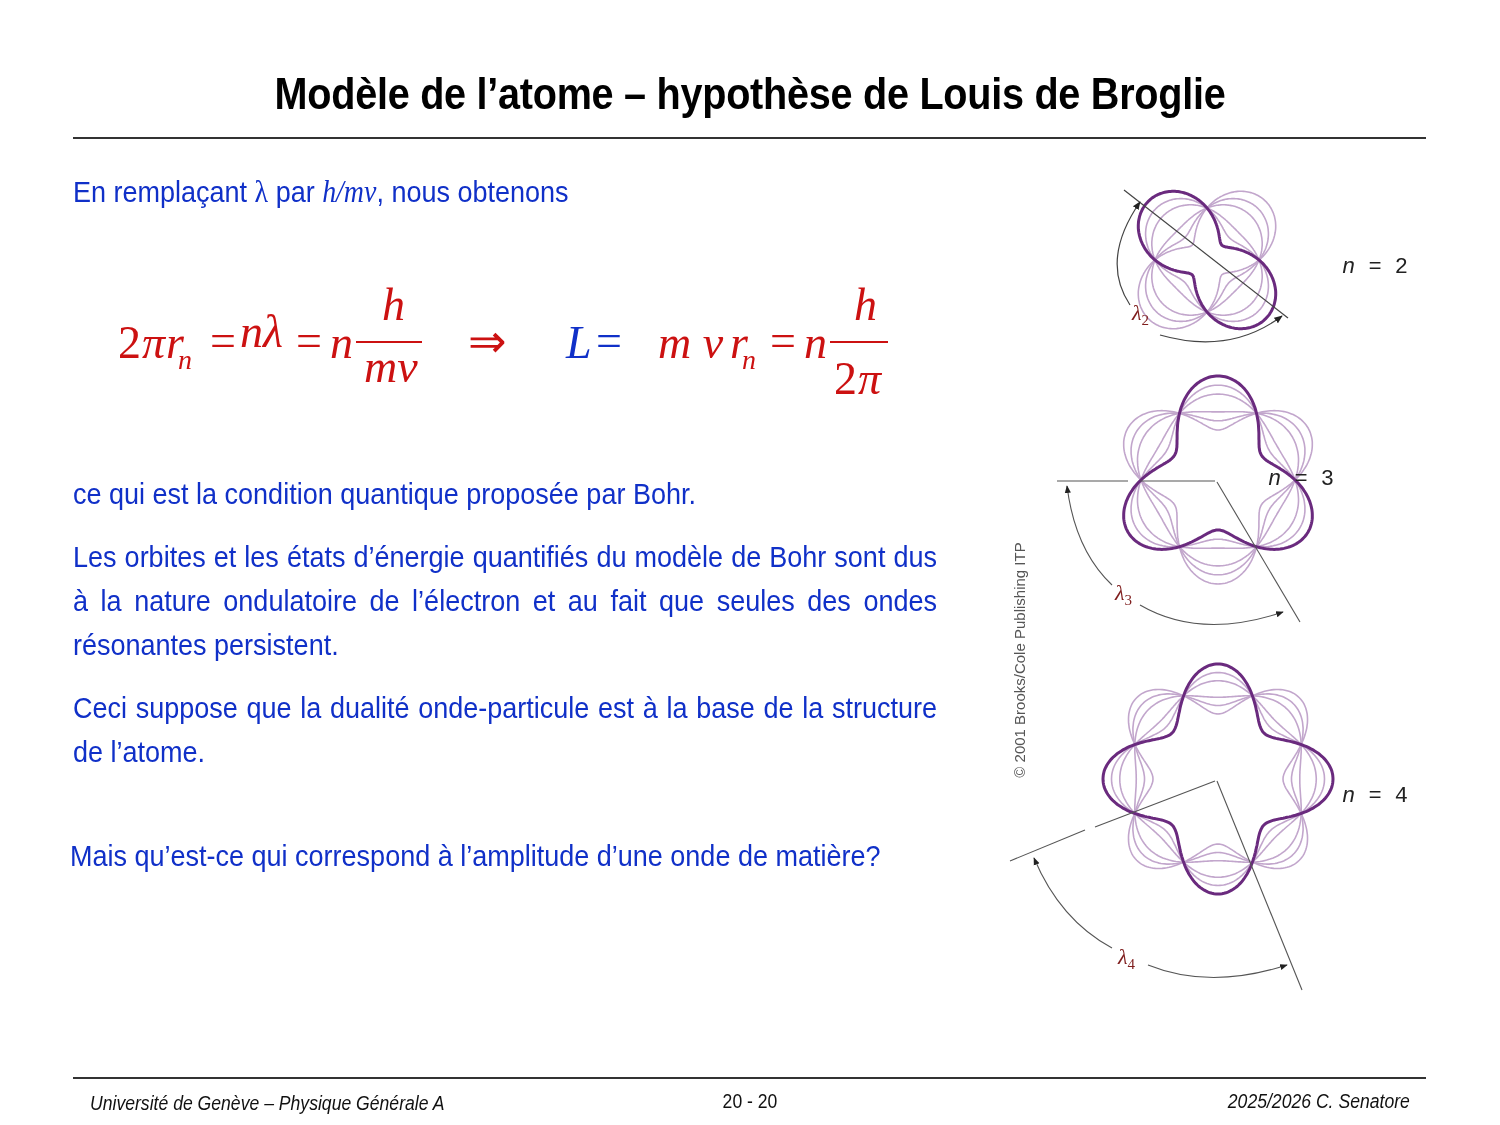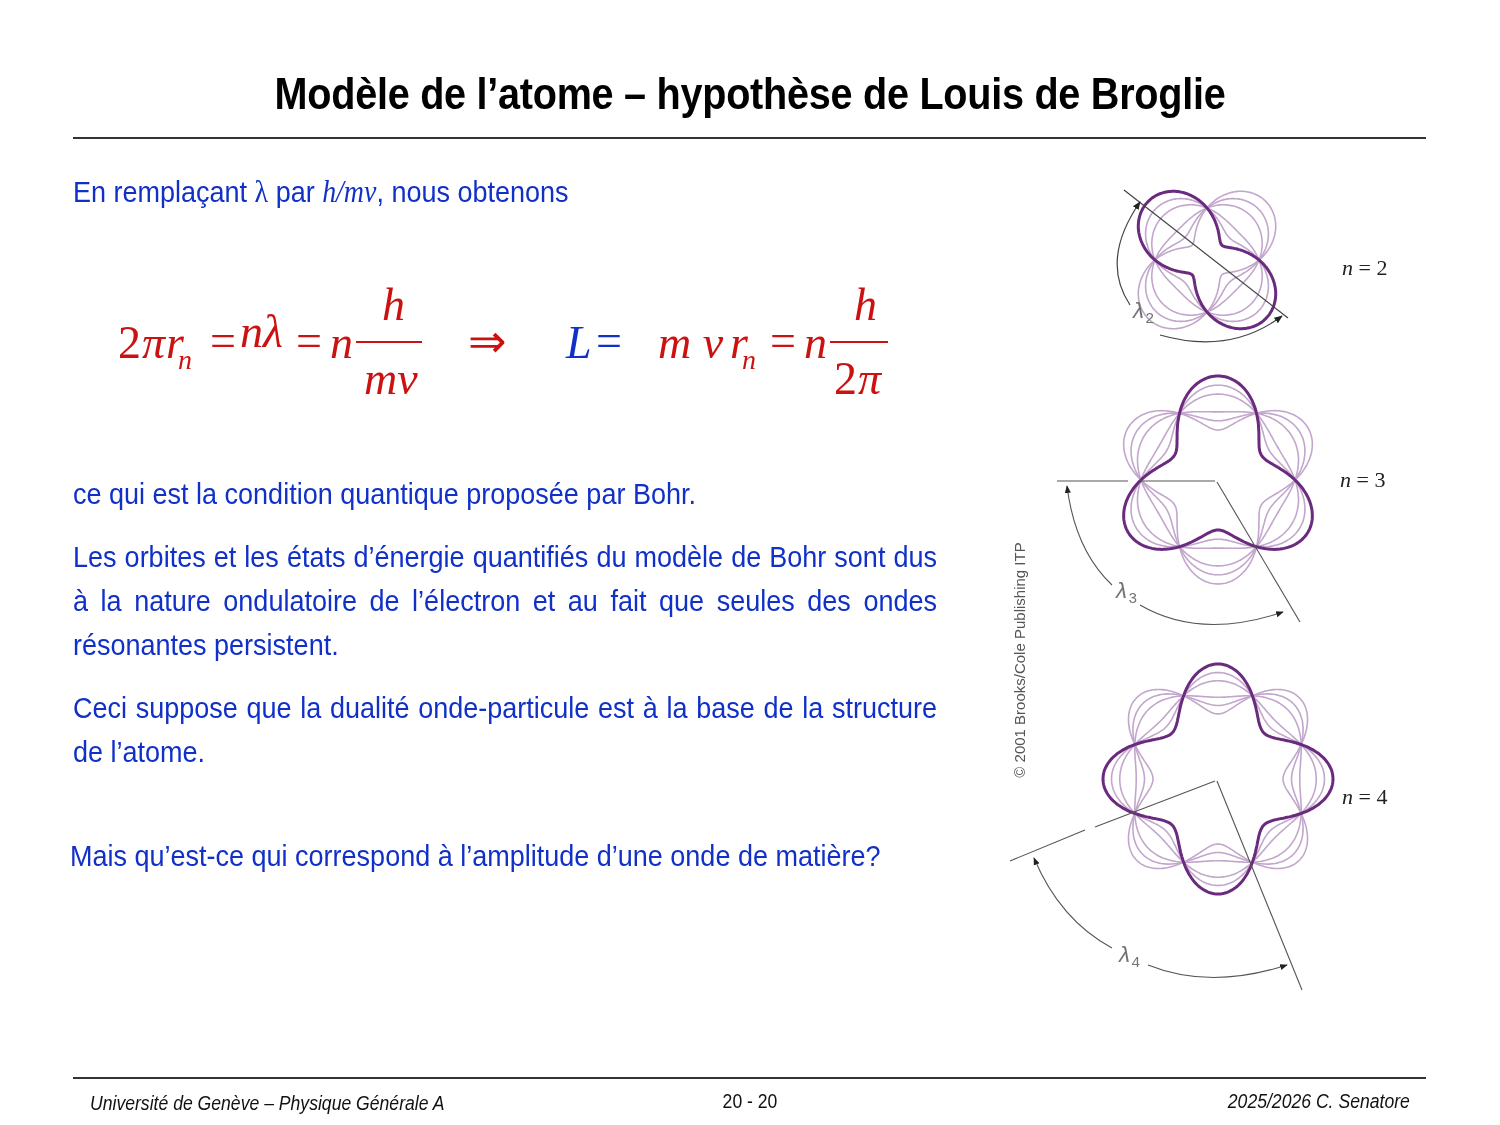--- a/index.html
+++ b/index.html
@@ -37,23 +37,23 @@
   .f-left { left: 90px; font-style: italic; transform-origin: 0 0; }
   .f-center { left: 0; width: 1500px; text-align: center; top: 1090px; transform-origin: 750px 0; }
   .f-right { right: 90px; font-style: italic; transform-origin: 100% 0; top: 1090px; }
 
   .figure { position: absolute; left: 1000px; top: 180px; width: 420px; height: 830px; }
   .copyright { position: absolute; left: 1000px; top: 520px; width: 38px; height: 280px; }
   .copyright span {
     position: absolute; left: 50%; top: 50%; white-space: nowrap; font-family: "Liberation Sans", sans-serif;
     font-size: 15px; color: #555; transform: translate(-50%, -50%) rotate(-90deg);
   }
-  .nlabel { position: absolute; font-family: Liberation Serif, serif; font-size: 22px; color: #222; }
+  .nlabel { position: absolute; font-family: Liberation Mono, monospace; font-size: 22px; color: #222; }
   .nlabel i { font-style: italic; }
-  .lamlabel { position: absolute; font-family: Liberation Mono, monospace; font-size: 22px; color: #737373; font-style: italic; }
+  .lamlabel { position: absolute; font-family: Liberation Serif, serif; font-size: 22px; color: #7f1d1d; font-style: italic; }
   .lamlabel sub { font-style: normal; font-size: 15px; }
 </style>
 </head>
 <body>
 
 <div class="title">Modèle de l’atome – hypothèse de Louis de Broglie</div>
 <div class="rule-top"></div>
 
 <div class="txt intro">
   <span>En remplaçant </span><span class="lam">λ</span><span> par </span><span class="it">h/mv</span><span>, nous obtenons</span>
@@ -63,21 +63,21 @@
   <span class="up" style="left:0; top:38px;">2</span>
   <span style="left:24px; top:38px;">π</span>
   <span style="left:48px; top:38px;">r</span>
   <span class="sub" style="left:60px; top:66px;">n</span>
   <span class="up" style="left:92px; top:36px;">=</span>
   <span style="left:122px; top:27px;">nλ</span>
   <span class="up" style="left:178px; top:36px;">=</span>
   <span style="left:212px; top:38px;">n</span>
   <span style="left:264px; top:0px;">h</span>
   <div class="bar" style="left:238px; top:63px; width:66px;"></div>
-  <span style="left:246px; top:74px;">mv</span>
+  <span style="left:246px; top:62px;">mv</span>
   <span class="up" style="left:350px; top:36px;">⇒</span>
   <span class="Lb" style="left:448px; top:38px;">L</span>
   <span class="up Lb" style="left:478px; top:36px;">=</span>
   <span style="left:540px; top:38px;">m v</span>
   <span style="left:612px; top:38px;">r</span>
   <span class="sub" style="left:624px; top:66px;">n</span>
   <span class="up" style="left:652px; top:36px;">=</span>
   <span style="left:686px; top:38px;">n</span>
   <span style="left:736px; top:0px;">h</span>
   <div class="bar" style="left:712px; top:63px; width:58px;"></div>
@@ -138,21 +138,21 @@
   <g stroke="#555" stroke-width="1.1" fill="none">
     <line x1="1010" y1="861" x2="1085" y2="830"></line>
     <line x1="1095" y1="827" x2="1215" y2="781"></line>
     <line x1="1217" y1="781" x2="1302" y2="990"></line>
     <path d="M1034,858 Q1060,920 1112,948" marker-start="url(#ah)"></path>
     <path d="M1148,965 Q1210,990 1287,965" marker-end="url(#ah)"></path>
   </g>
 </svg>
 
 <div class="nlabel" style="left:1342px; top:255px;"><i>n</i><span> = 2</span></div>
-<div class="nlabel" style="left:1340px; top:467px;"><i>n</i><span> = 3</span></div>
+<div class="nlabel" style="left:1268px; top:467px;"><i>n</i><span> = 3</span></div>
 <div class="nlabel" style="left:1342px; top:784px;"><i>n</i><span> = 4</span></div>
 
 <div class="lamlabel" style="left:1132px; top:300px;"><span>λ</span><sub>2</sub></div>
 <div class="lamlabel" style="left:1115px; top:580px;text-align:center;"><span>λ</span><sub>3</sub></div>
 <div class="lamlabel" style="left:1118px; top:944px;"><span>λ</span><sub>4</sub></div>
 
 <div class="rule-bottom"></div>
 <div class="footer f-left">Université de Genève – Physique Générale A</div>
 <div class="footer f-center">20 - 20</div>
 <div class="footer f-right">2025/2026  C. Senatore</div>

